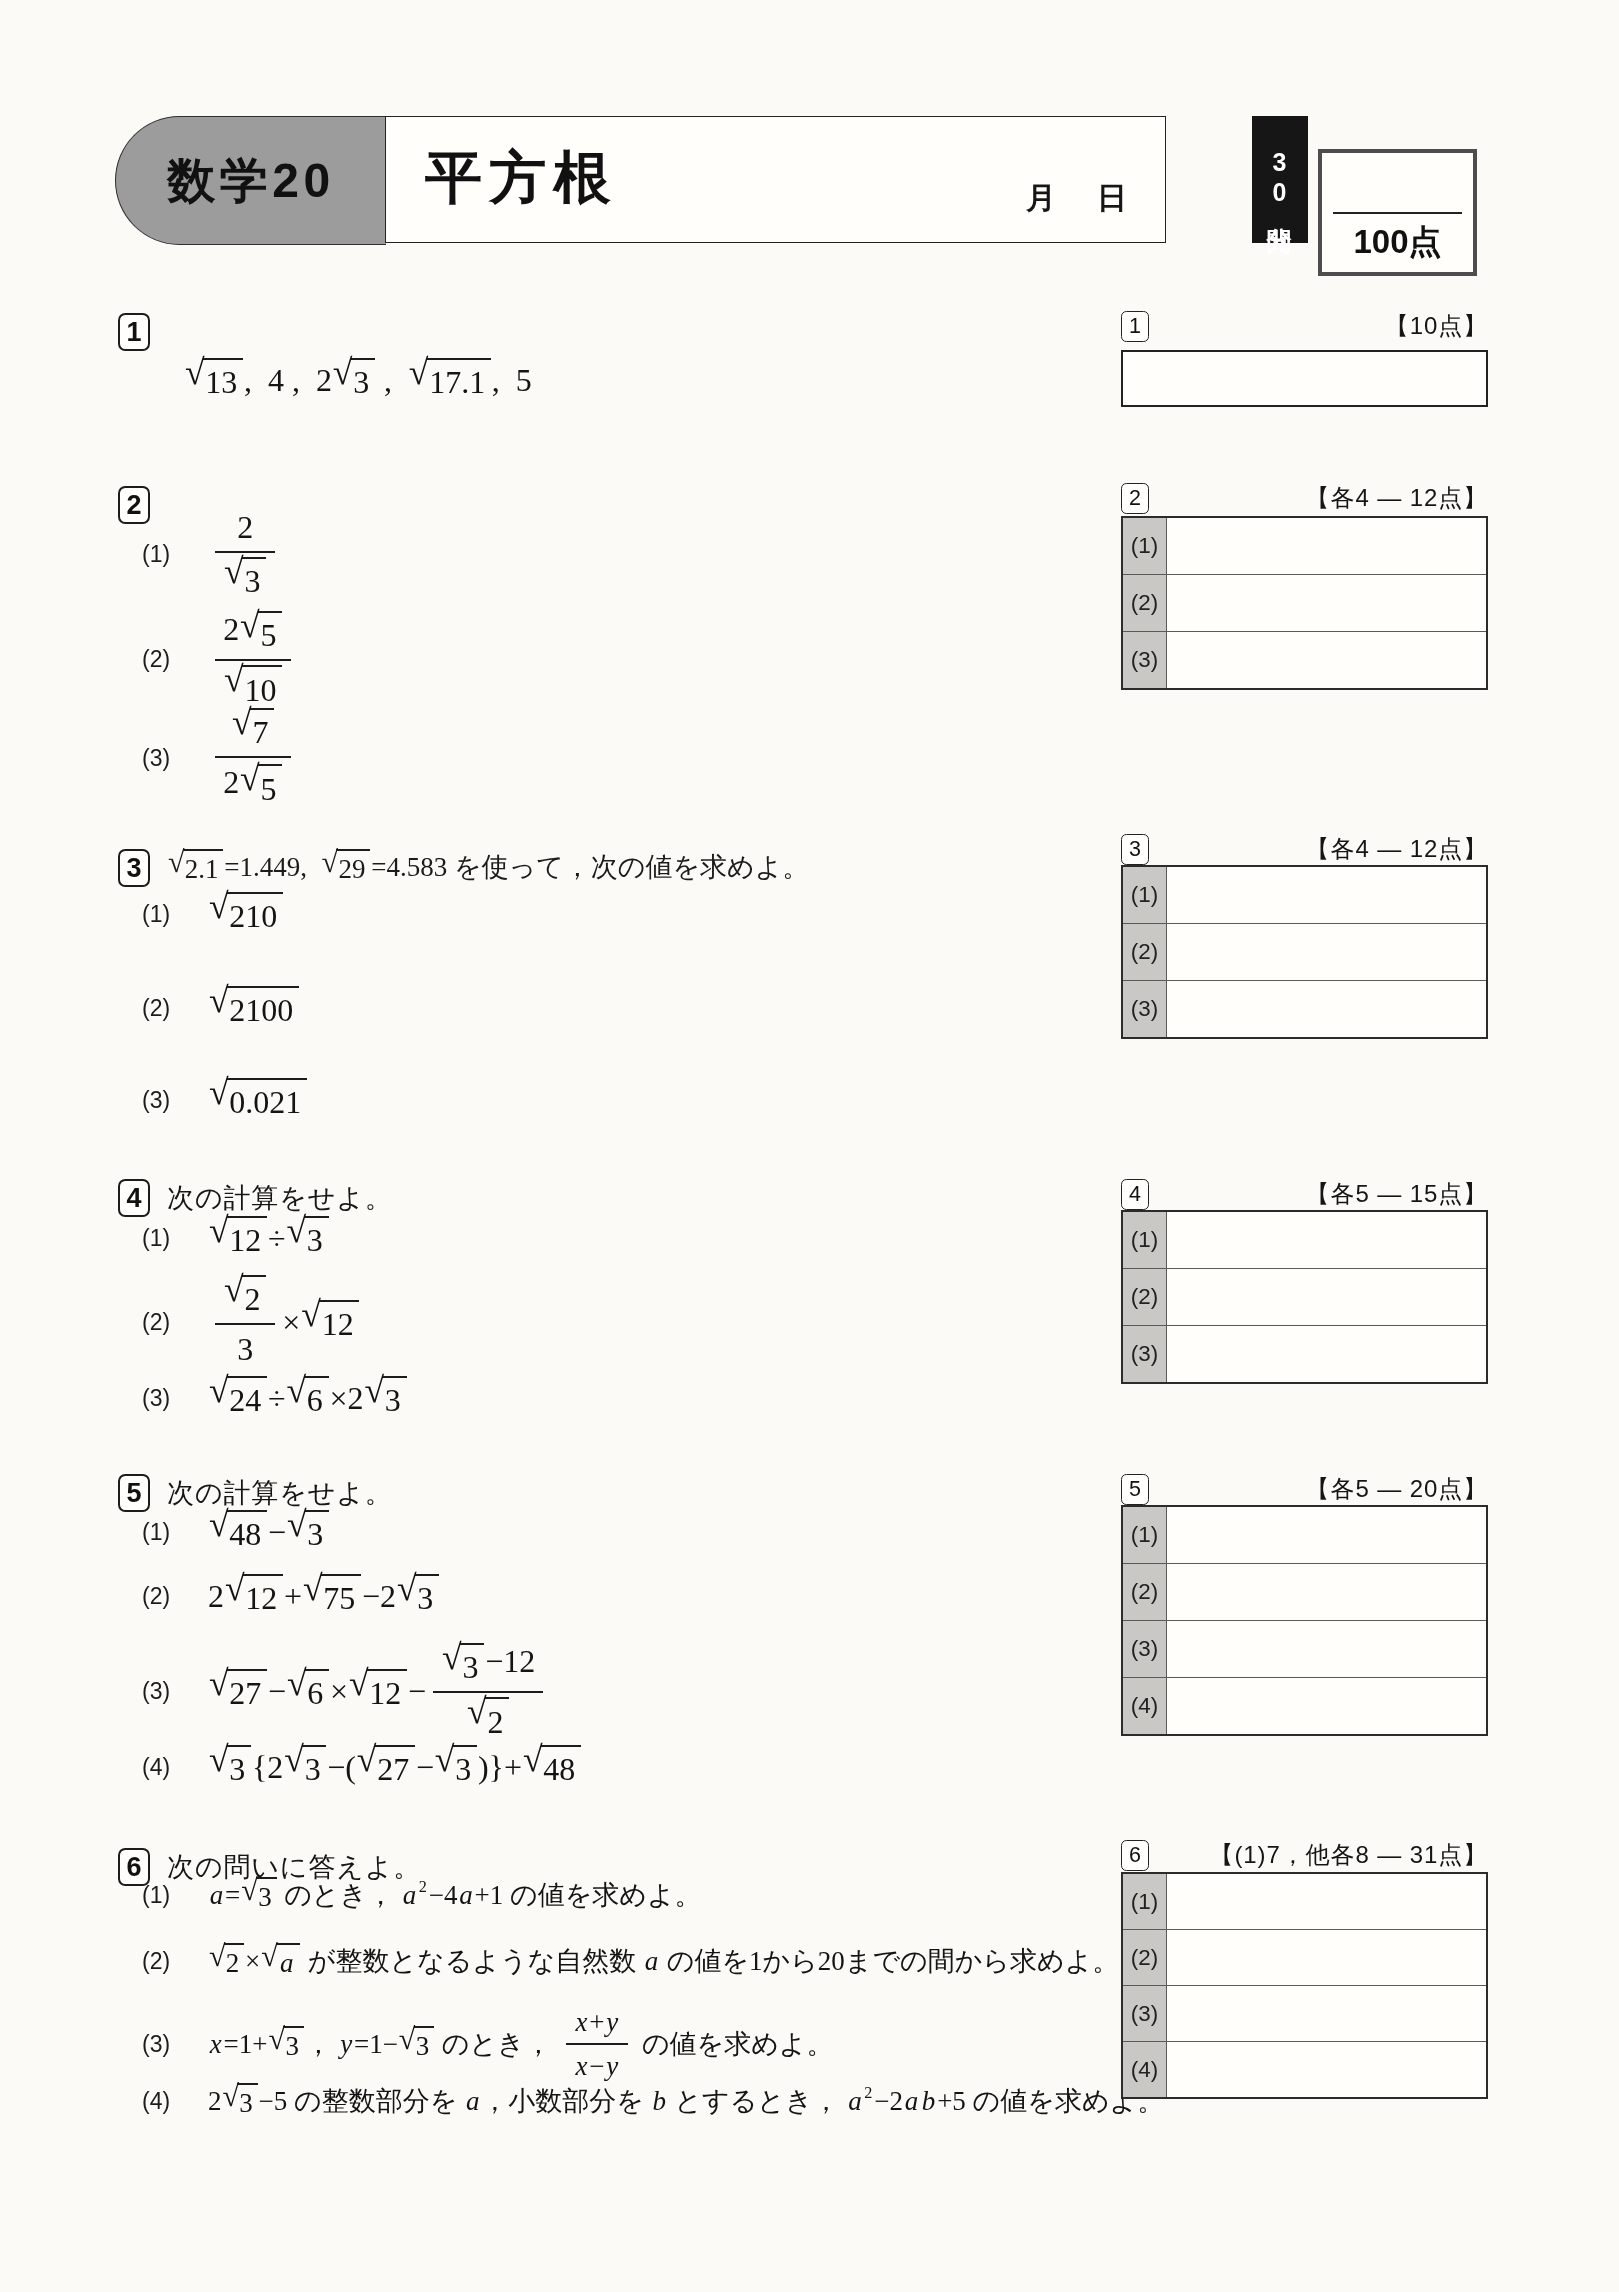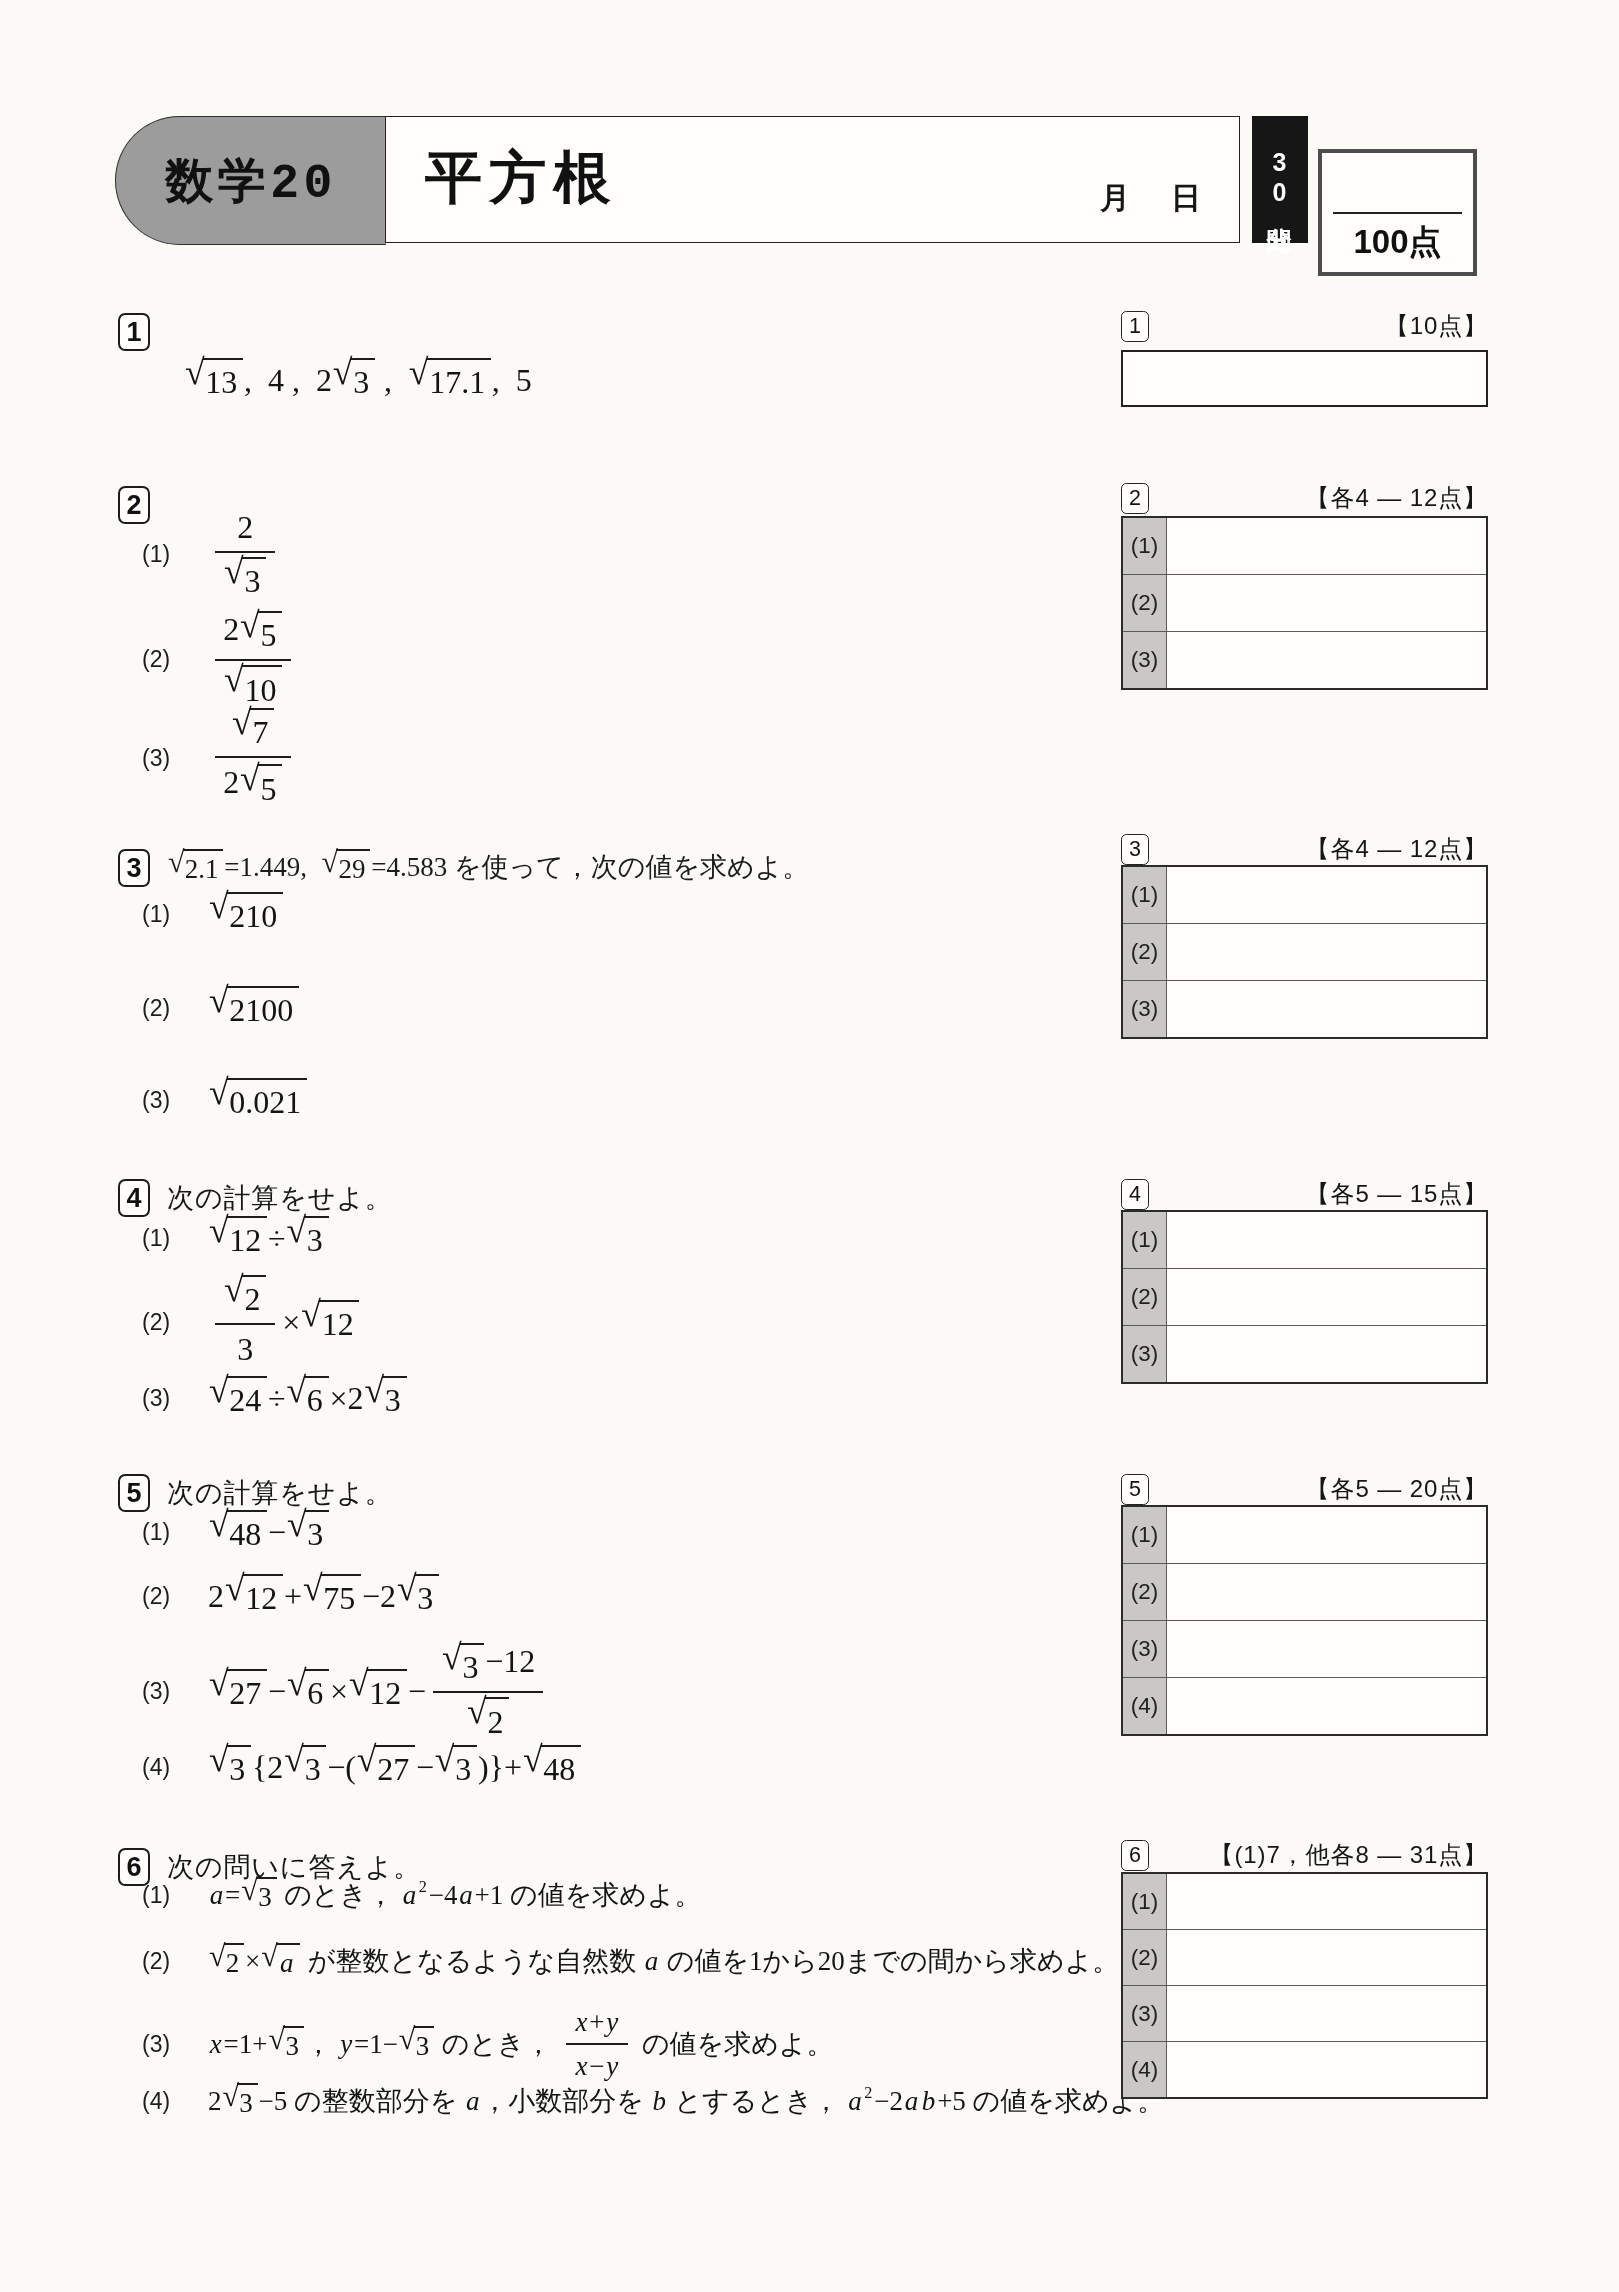--- a/index.html
+++ b/index.html
@@ -5,23 +5,23 @@
   html,body{margin:0;padding:0;}
   body{background:#e7e6e2;}
   .page{position:relative;width:1619px;height:2293px;background:#fbfaf6;overflow:hidden;
         font-family:"Liberation Sans",sans-serif;color:#1b1b1b;}
   .abs{position:absolute;}
 
   
   .badge{left:115px;top:116px;width:270px;height:127px;background:#9c9c9c;
          border:1.8px solid #2f2f2f;border-right:none;border-radius:70px 0 0 70px;
          display:flex;align-items:center;justify-content:center;}
-  .badge-text{font-family:Liberation Mono, monospace;font-size:48px;font-weight:700;
+  .badge-text{font-family:Liberation Sans, sans-serif;font-size:48px;font-weight:700;
               letter-spacing:4.5px;color:#111;}
-  .titlebox{left:385px;top:116px;width:855px;height:127px;background:#fffefb;
+  .titlebox{left:385px;top:116px;width:781px;height:127px;background:#fffefb;
             border:1.8px solid #222;box-sizing:border-box;}
   .main-title{position:absolute;left:39px;top:50%;transform:translateY(-52%);margin:0;
               font-family:"Liberation Serif",serif;font-size:57px;font-weight:700;
               letter-spacing:7.2px;color:#111;}
   .date{position:absolute;right:38px;bottom:23px;display:flex;gap:41px;
         font-size:30px;font-weight:600;color:#161616;}
   .timer{left:1252px;top:116px;width:56px;height:127px;background:#161616;color:#fff;
          display:flex;align-items:center;justify-content:center;
          writing-mode:vertical-rl;text-orientation:upright;
          font-size:25px;font-weight:700;letter-spacing:1.8px;}

